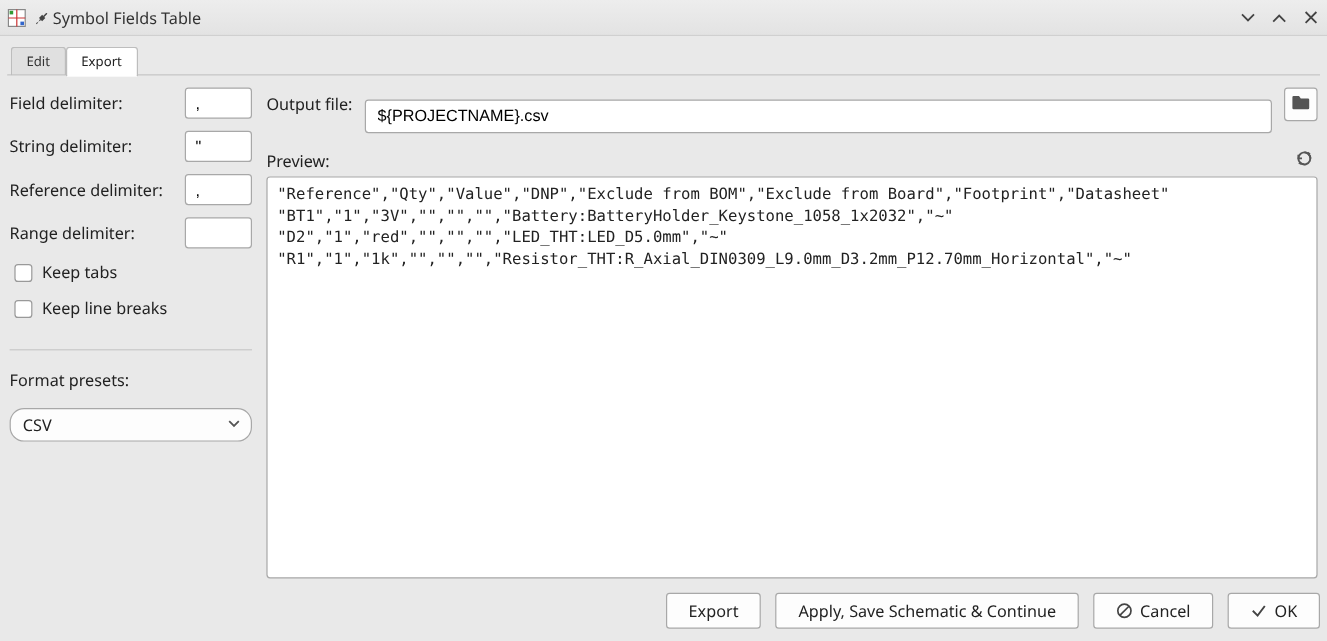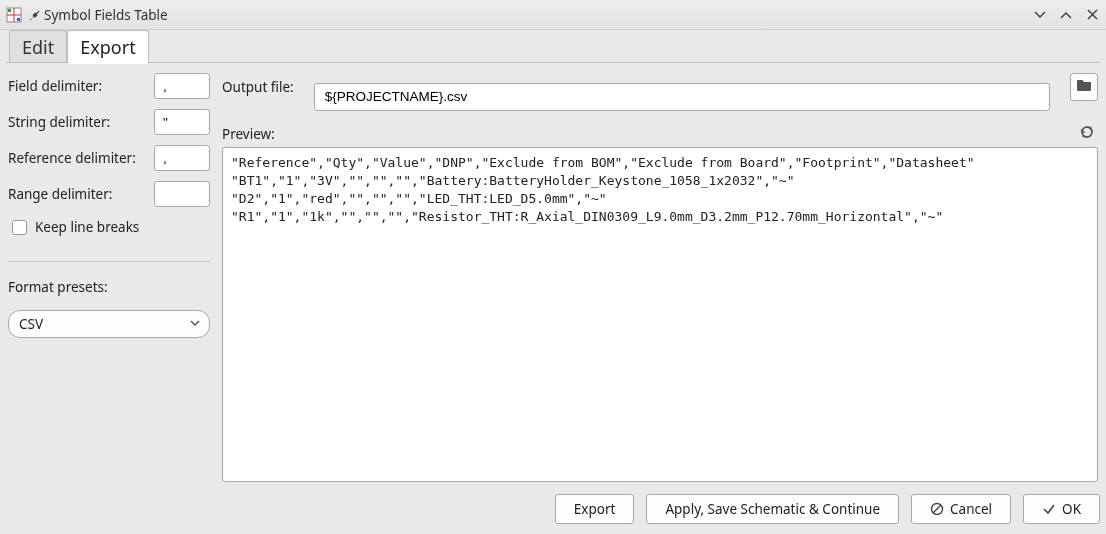--- a/index.html
+++ b/index.html
@@ -63,21 +63,21 @@
     left:0;right:0;bottom:0;
     border-bottom:1px solid var(--border);
   }
   .tab{
     padding:4px 12px 4px 12px;
     border:1px solid var(--border);
     border-bottom:none;
     border-top-left-radius:3px;
     border-top-right-radius:3px;
     background:var(--tab-unsel);
-    font-size:18px;
+    font-size:11px;
     position:relative;
     z-index:0;
     margin-right:0px;
     cursor:default;
   }
   .tab.selected{
     background:var(--tab-sel);
     z-index:2;
     border-bottom:1px solid var(--tab-sel);
     margin-bottom:-1px;
@@ -165,21 +165,21 @@
   
   .right-col{
     flex:1;
     display:flex;
     flex-direction:column;
     min-width:0;
   }
   .out-row{
     display:flex;
     align-items:center;
-    gap:20px;
+    gap:10px;
     height:28px;
   }
   .out-row label{font-size:13.5px;white-space:nowrap;}
   .out-input{
     flex:1;
     height:28px;
     border:1px solid var(--border-dark);
     border-radius:3px;
     background:#fff;
     padding:0 10px;
@@ -308,20 +308,24 @@
         <label>Reference delimiter:</label>
         <input class="small-input" value="," style="">
       </div>
       <div class="form-row">
         <label>Range delimiter:</label>
         <input class="small-input" value="" style="">
       </div>
 
       <div class="check-row">
         <input type="checkbox" style="">
+        <span>Keep tabs</span>
+      </div>
+      <div class="check-row">
+        <input type="checkbox" style="">
         <span>Keep line breaks</span>
       </div>
 
       <hr class="sep">
 
       <div class="preset-label">Format presets:</div>
       <div class="combo">
         <span>CSV</span>
         <span class="chev">
           <svg width="12" height="12" viewBox="0 0 12 12">

